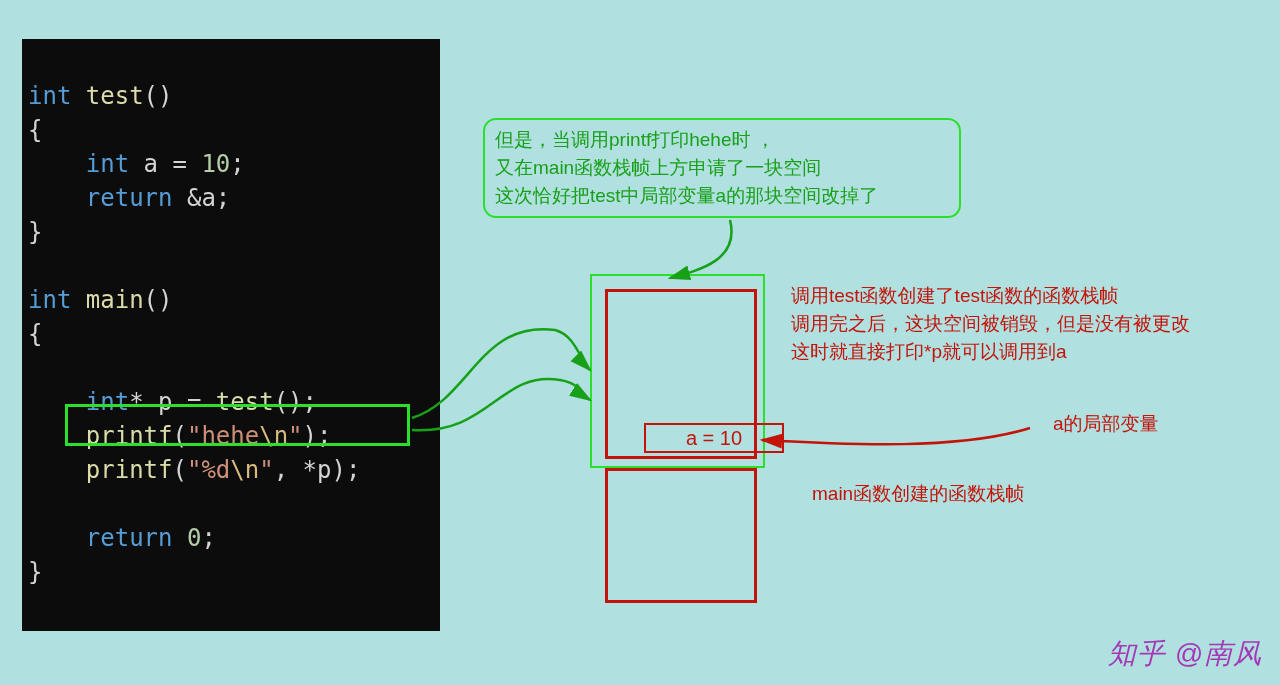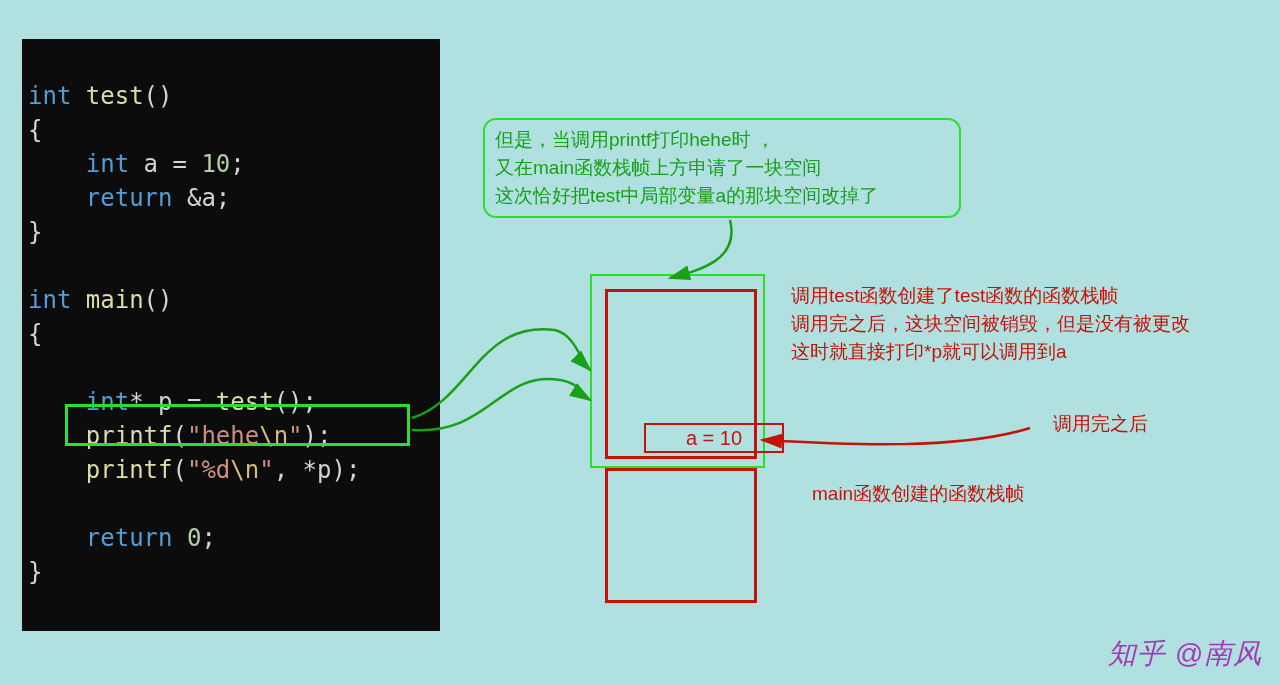--- a/index.html
+++ b/index.html
@@ -111,21 +111,21 @@
   <div>又在main函数栈帧上方申请了一块空间</div>
   <div>这次恰好把test中局部变量a的那块空间改掉了</div>
 </div>
 
 <div class="red-text" style="left:775px; top:282px;">
   <div>调用test函数创建了test函数的函数栈帧</div>
   <div>调用完之后，这块空间被销毁，但是没有被更改</div>
   <div>这时就直接打印*p就可以调用到a</div>
 </div>
 
-<div class="red-text" style="left:1037px; top:410px;">调用完之后</div>
+<div class="red-text" style="left:1037px; top:410px;">a的局部变量</div>
 
 <div class="red-text" style="left:796px; top:480px;text-align:right;">main函数创建的函数栈帧</div>
 
 <div class="stack-box" style="left:590px; top:274px; width:175px; height:194px; border:2px solid #2be02b;"></div>
 
 <div class="stack-box" style="left:605px; top:289px; width:152px; height:170px; border:3px solid #c4140a;"></div>
 
 <div class="a-cell" style="left:608px; top:423px; width:140px; height:30px;margin-left:36px;">a = 10</div>
 
 <div class="stack-box" style="left:605px; top:468px; width:152px; height:135px; border:3px solid #c4140a;"></div>

